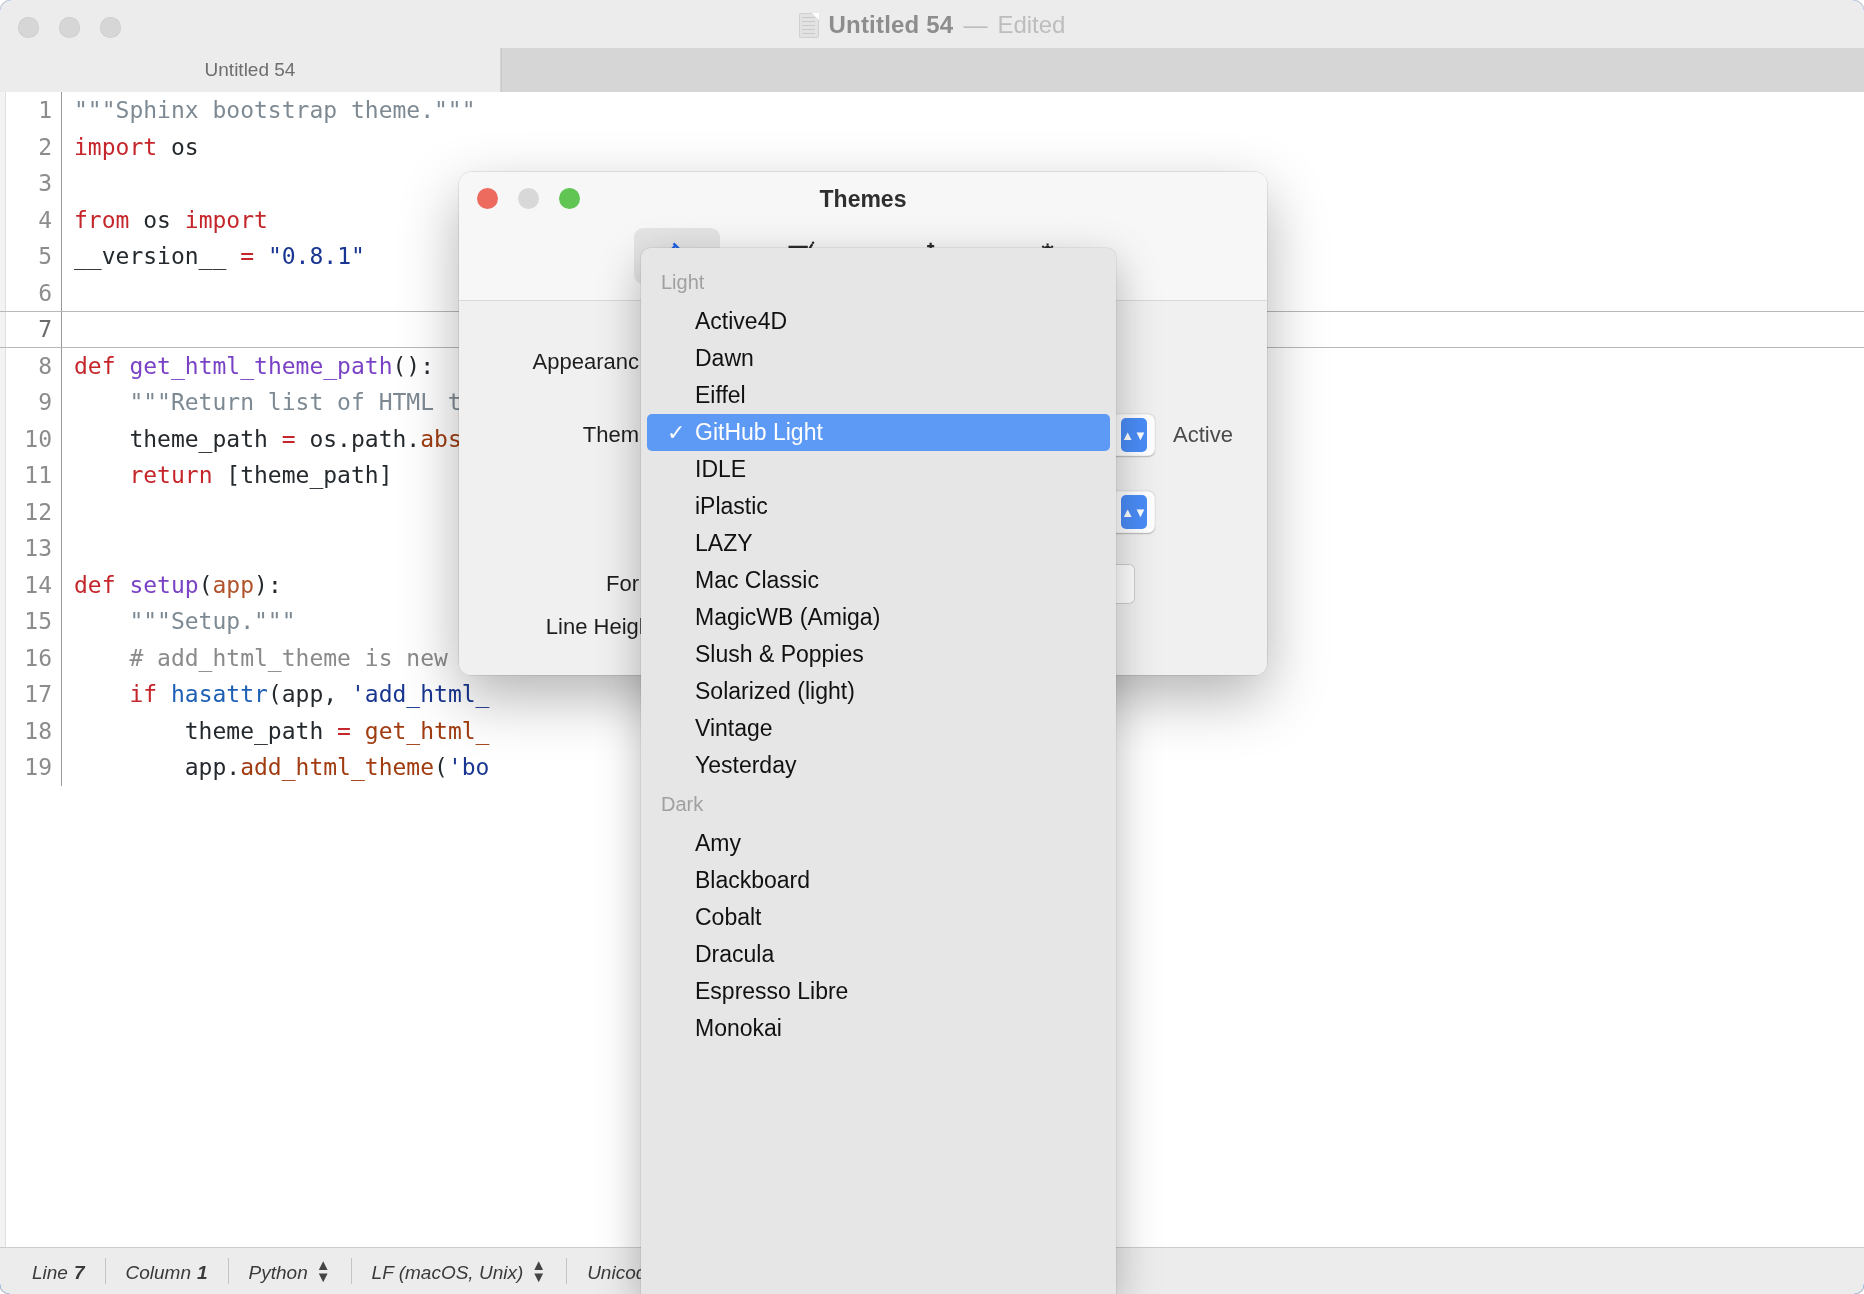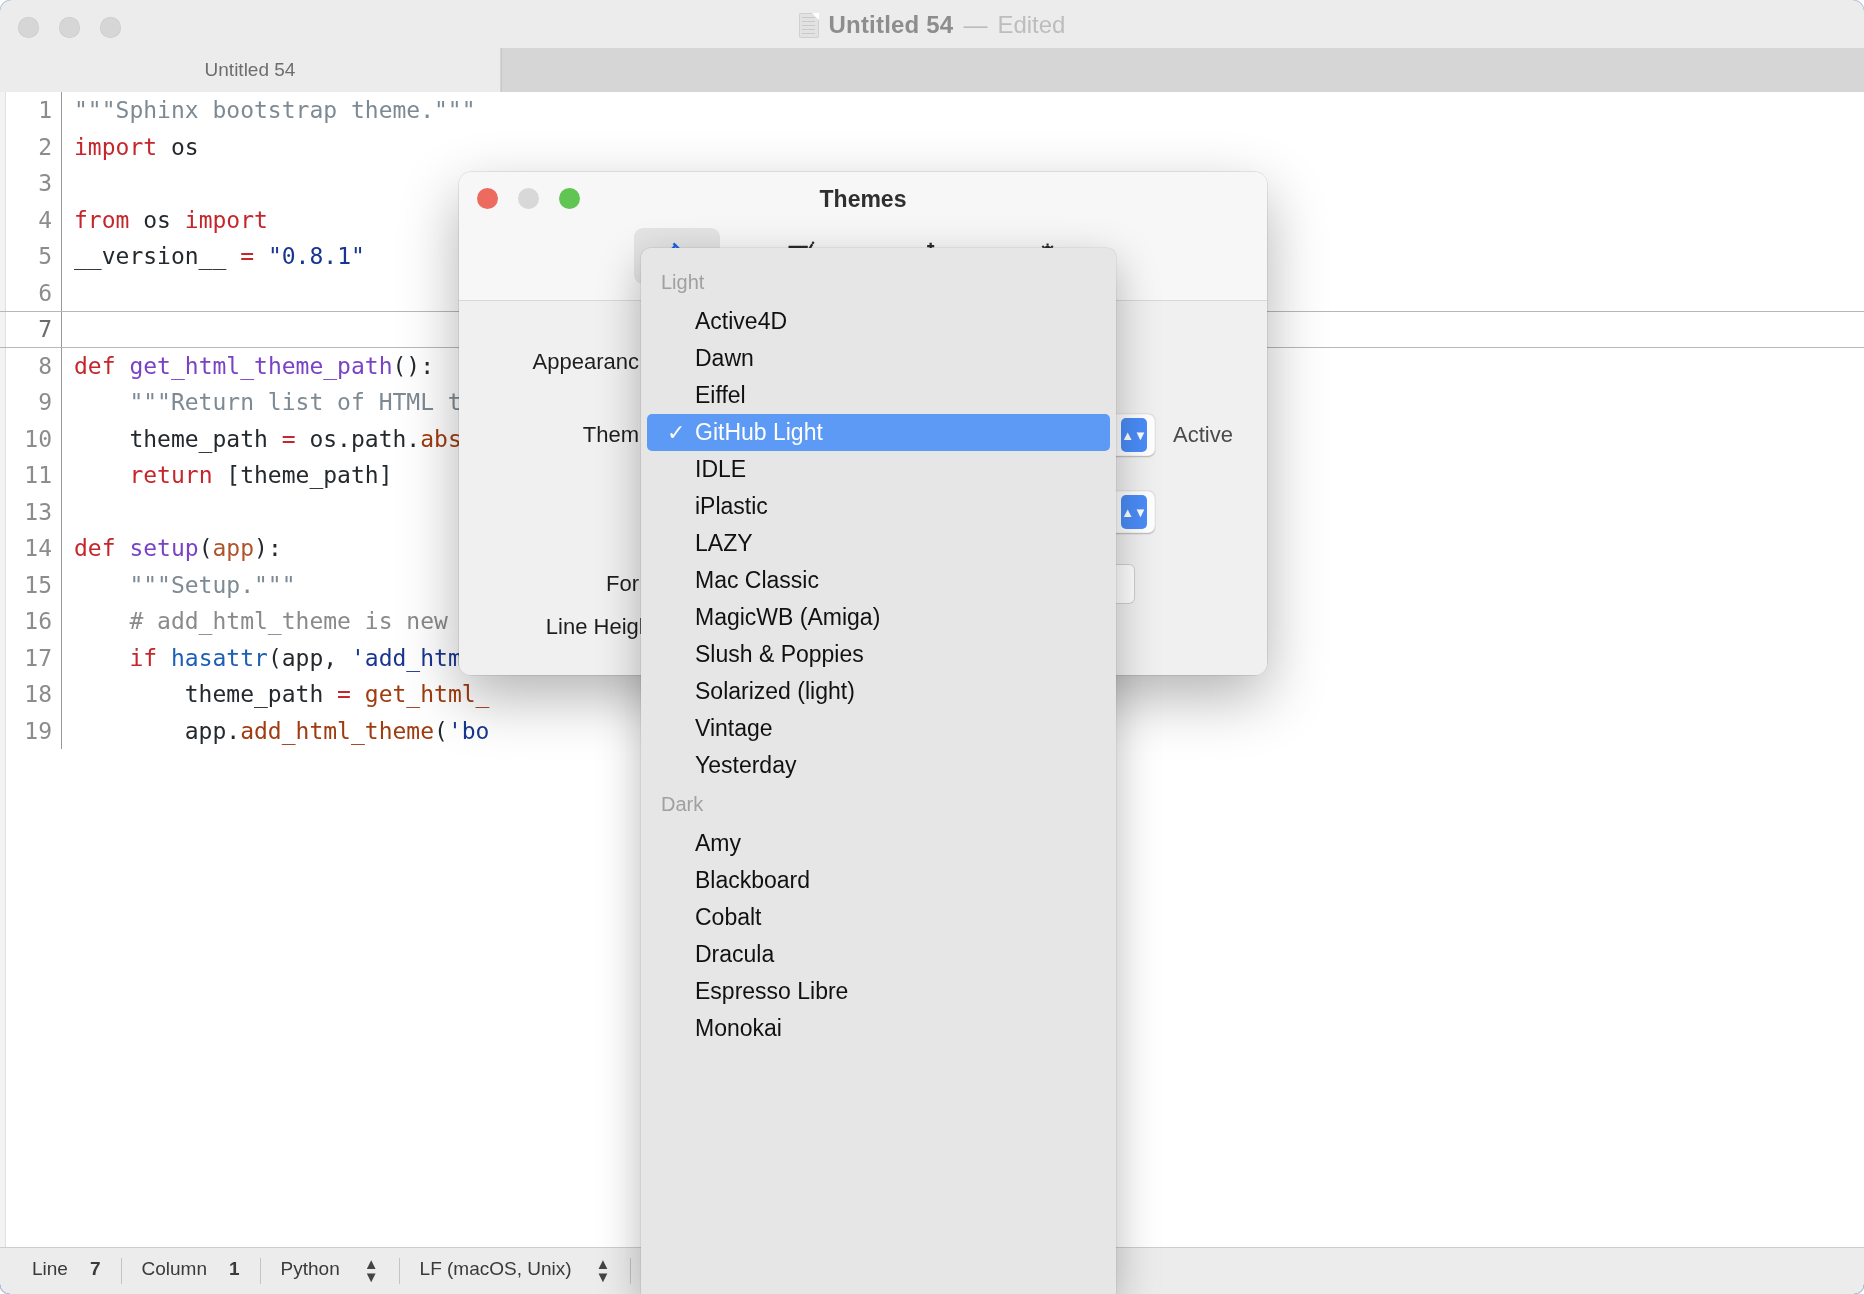--- a/index.html
+++ b/index.html
@@ -201,28 +201,29 @@
     height: 46px;
     background: #ececec;
     border-top: 1px solid #cdcdcd;
     display: flex;
     align-items: center;
     padding-left: 12px;
     border-radius: 0 0 10px 10px;
   }
   .status-item {
     display: flex;
-    align-items: flex-start;
-    gap: 22px;
+    align-items: flex-end;
+    gap: 6px;
     font-size: 19px;
     color: #3a3a3a;
     padding: 0 20px;
     height: 26px;
     border-right: 1px solid #c4c4c4;
     white-space: nowrap;
+    font-style: italic;
   }
   .status-item:last-child { border-right: none; }
   .status-val { font-weight: bold; }
   .stepper {
     font-size: 15px;
     color: #444;
     line-height: 0.85;
     display: inline-flex;
     flex-direction: column;
     margin-left: 2px;
@@ -421,20 +422,21 @@
           <div class="code-row"><div class="lineno">2</div><div class="sep"></div><div><span class="k">import</span><span class="code-text"> os</span></div></div>
           <div class="code-row"><div class="lineno">3</div><div class="sep"></div><div></div></div>
           <div class="code-row"><div class="lineno">4</div><div class="sep"></div><div><span class="k">from</span><span class="code-text"> os </span><span class="k">import</span></div></div>
           <div class="code-row"><div class="lineno">5</div><div class="sep"></div><div><span class="code-text">__version__ </span><span class="op">=</span><span class="code-text"> </span><span class="num">"0.8.1"</span></div></div>
           <div class="code-row"><div class="lineno">6</div><div class="sep"></div><div></div></div>
           <div class="code-row current"><div class="lineno">7</div><div class="sep"></div><div></div></div>
           <div class="code-row"><div class="lineno">8</div><div class="sep"></div><div><span class="k">def</span><span class="code-text"> </span><span class="fn">get_html_theme_path</span><span class="code-text">():</span></div></div>
           <div class="code-row"><div class="lineno">9</div><div class="sep"></div><div><span class="s">    """Return list of HTML the</span></div></div>
           <div class="code-row"><div class="lineno">10</div><div class="sep"></div><div><span class="code-text">    theme_path </span><span class="op">=</span><span class="code-text"> os.path.</span><span class="call">abspa</span></div></div>
           <div class="code-row"><div class="lineno">11</div><div class="sep"></div><div><span class="code-text">    </span><span class="k">return</span><span class="code-text"> [theme_path]</span></div></div>
+          <div class="code-row"><div class="lineno">12</div><div class="sep"></div><div></div></div>
           <div class="code-row"><div class="lineno">13</div><div class="sep"></div><div></div></div>
           <div class="code-row"><div class="lineno">14</div><div class="sep"></div><div><span class="k">def</span><span class="code-text"> </span><span class="fn">setup</span><span class="code-text">(</span><span class="par">app</span><span class="code-text">):</span></div></div>
           <div class="code-row"><div class="lineno">15</div><div class="sep"></div><div><span class="s">    """Setup."""</span></div></div>
           <div class="code-row"><div class="lineno">16</div><div class="sep"></div><div><span class="cm">    # add_html_theme is new i</span></div></div>
           <div class="code-row"><div class="lineno">17</div><div class="sep"></div><div><span class="code-text">    </span><span class="k">if</span><span class="code-text"> </span><span class="bi">hasattr</span><span class="code-text">(app, </span><span class="str">'add_html_</span></div></div>
           <div class="code-row"><div class="lineno">18</div><div class="sep"></div><div><span class="code-text">        theme_path </span><span class="op">=</span><span class="code-text"> </span><span class="call">get_html_</span></div></div>
           <div class="code-row"><div class="lineno">19</div><div class="sep"></div><div><span class="code-text">        app.</span><span class="call">add_html_theme</span><span class="code-text">(</span><span class="str">'bo</span></div></div>
         </div>
     </div>
 

